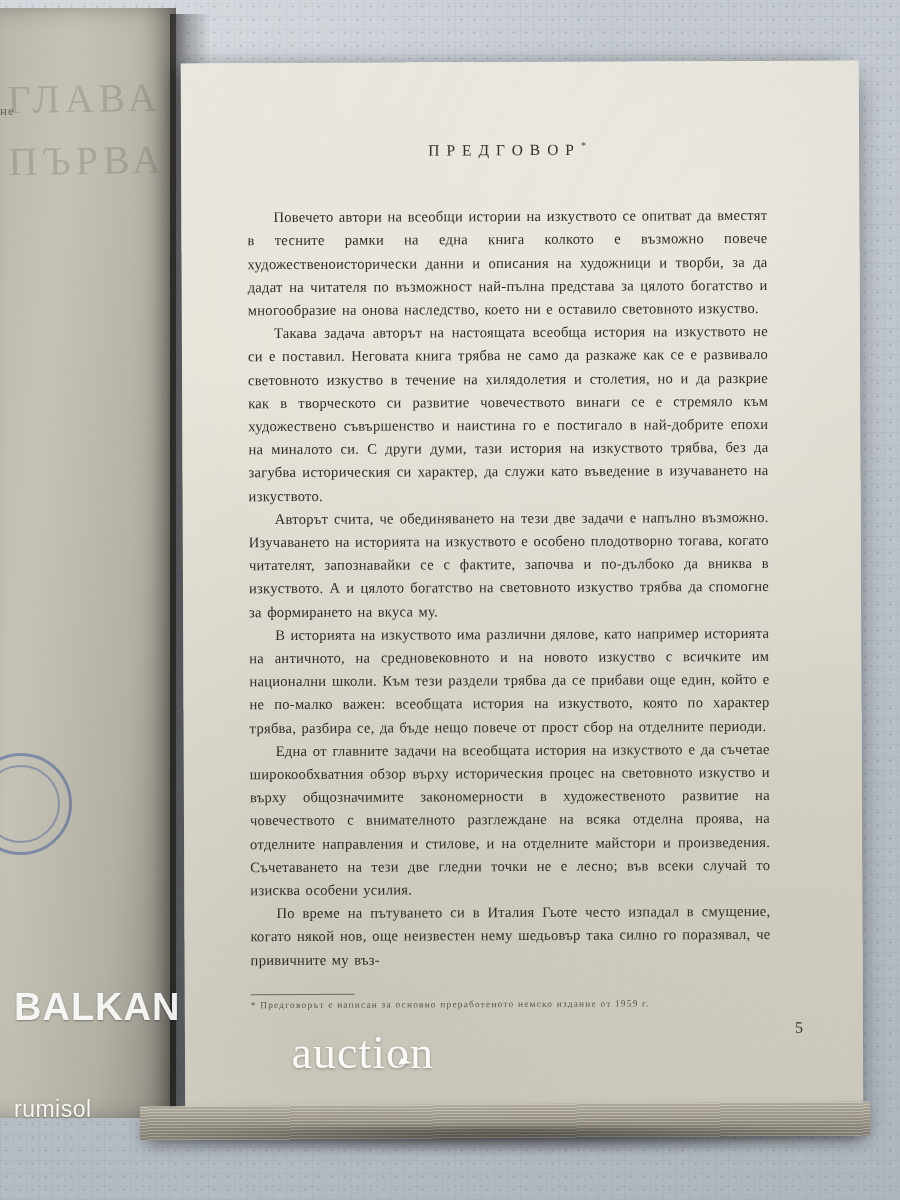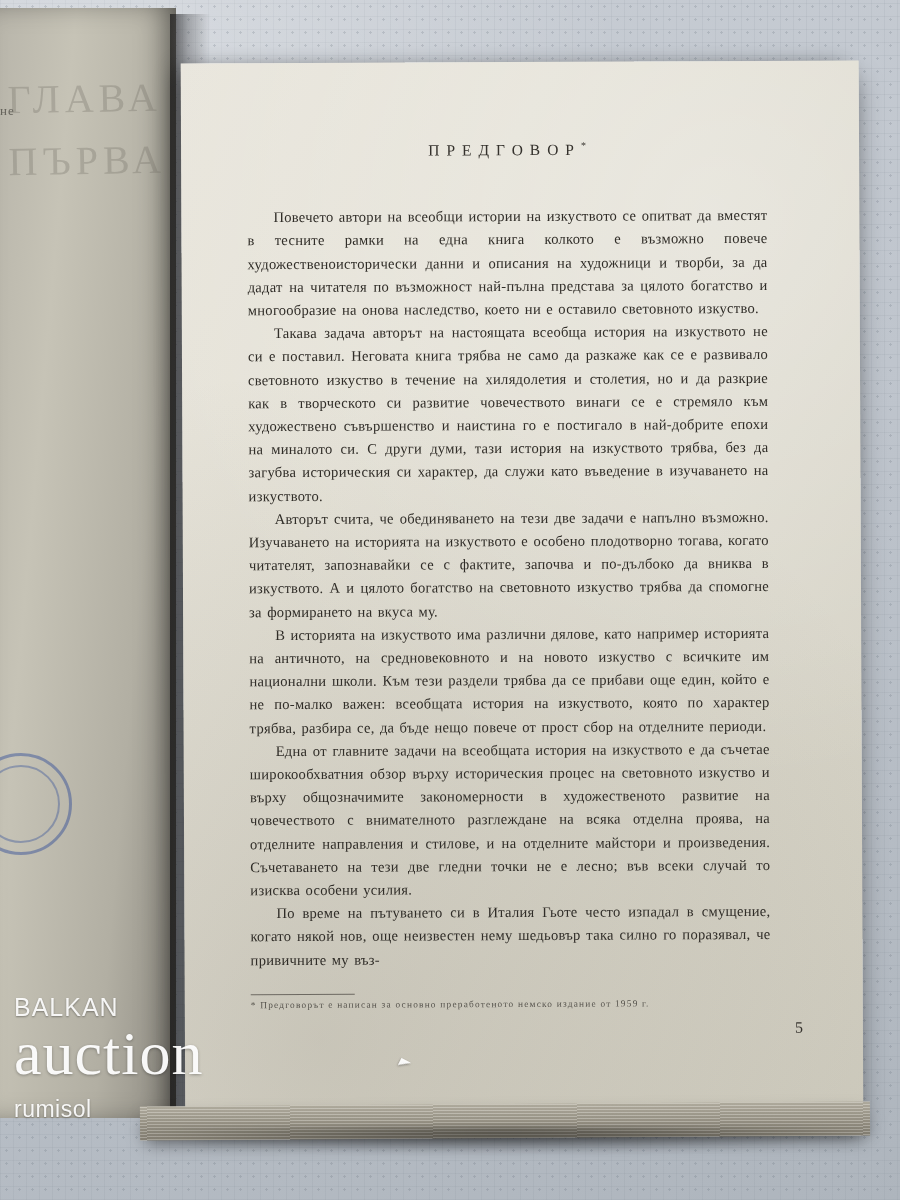--- a/index.html
+++ b/index.html
@@ -213,34 +213,35 @@
   .watermark {
     position: absolute;
     left: 14px;
     top: 992px;
     width: 420px;
     pointer-events: none;
     user-select: none;
   }
   .wm-balkan {
     font-family: "Liberation Sans", sans-serif;
-    font-weight: normal;
-    font-size: 25px;
+    font-weight: bold;
+    font-size: 38px;
     letter-spacing: 1px;
     color: rgba(255,255,255,0.92);
     text-shadow: 0 1px 2px rgba(0,0,0,0.35);
     line-height: 30px;
   }
   .wm-auction {
     font-family: "Liberation Serif", serif;
-    font-size: 62px;
+    font-size: 46px;
     color: rgba(255,255,255,0.95);
     line-height: 62px;
     letter-spacing: 1px;
     text-shadow: 0 1px 3px rgba(0,0,0,0.3);
+    text-align: right;
   }
   .wm-user {
     font-family: "Liberation Sans", sans-serif;
     font-size: 23px;
     color: rgba(255,255,255,0.92);
     letter-spacing: 0.5px;
     margin-top: 12px;
     text-shadow: 0 1px 2px rgba(0,0,0,0.3);
   }
   .wm-cursor {

